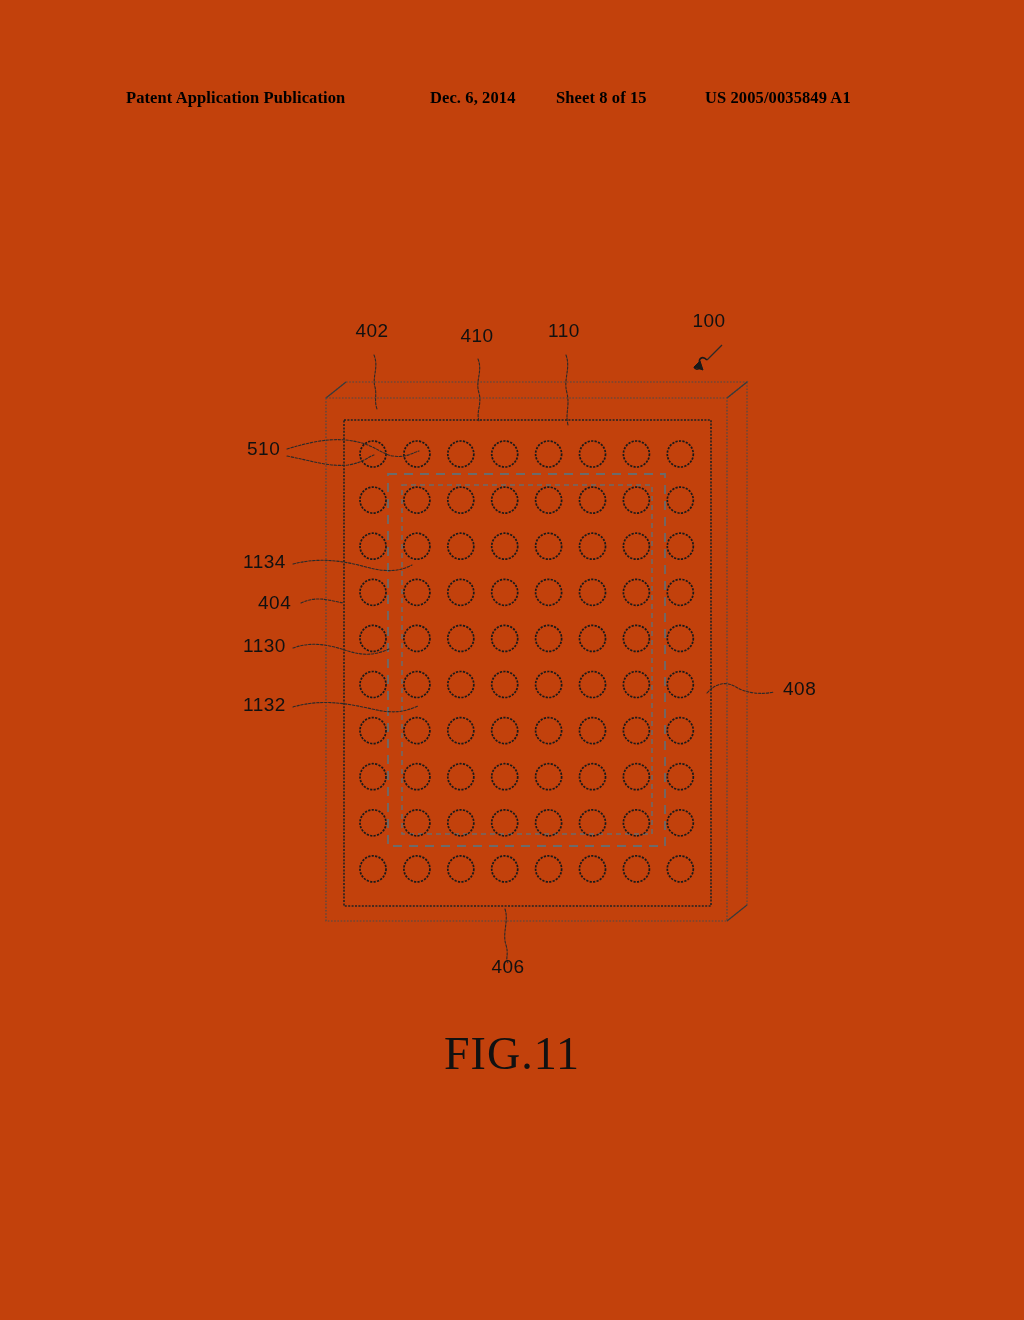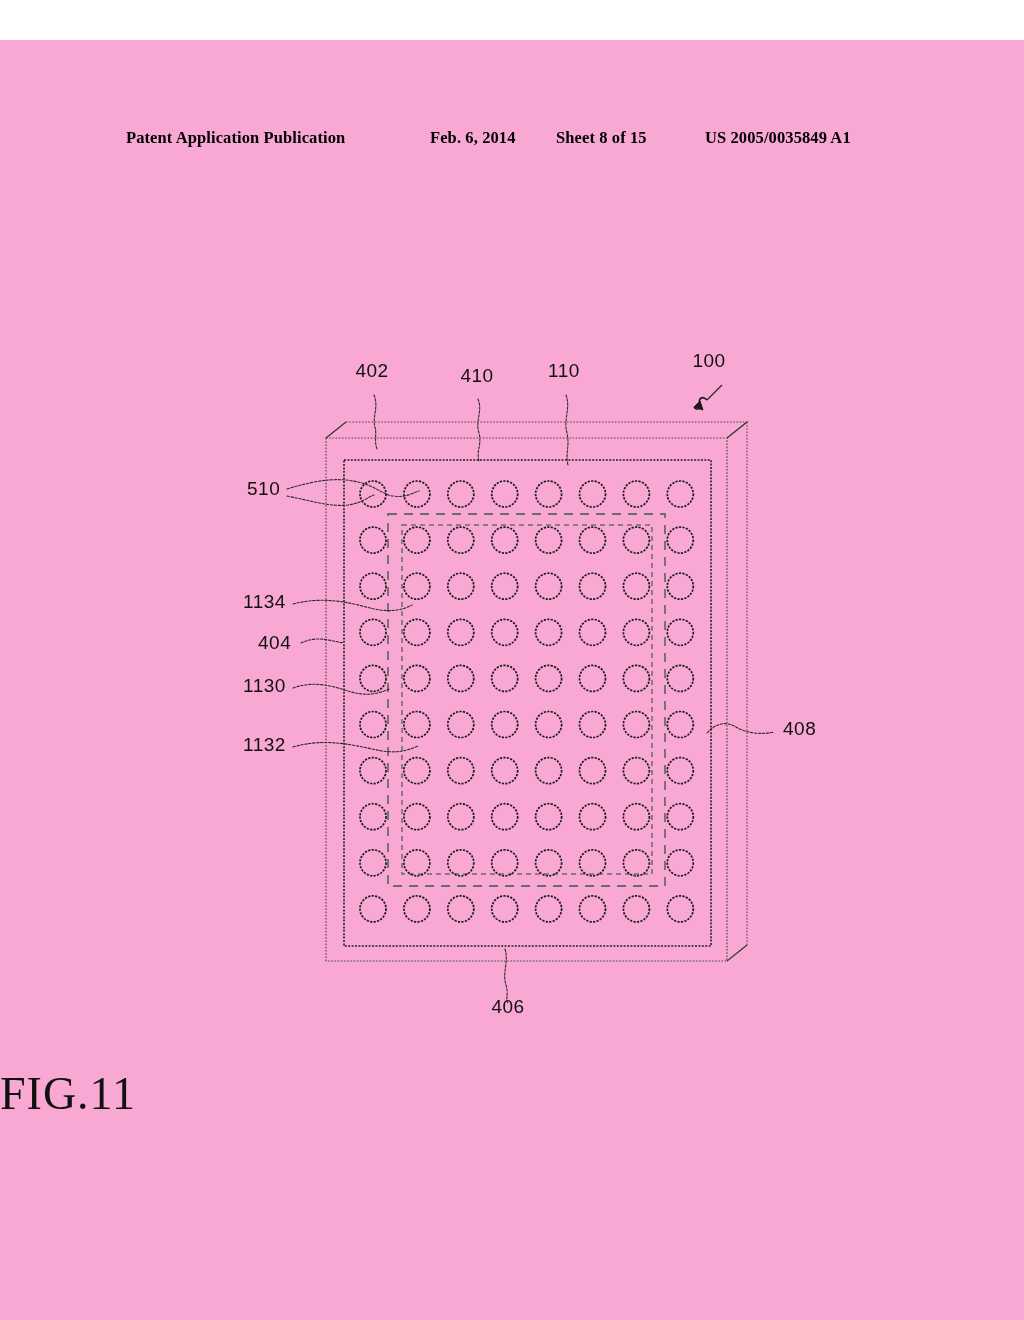--- a/index.html
+++ b/index.html
@@ -11,22 +11,21 @@
     width: 1024px;
     height: 1320px;
     position: relative;
     font-family: "Liberation Serif", "DejaVu Serif", serif;
     color: #000000;
     overflow: hidden;
   }
   .page {
     position: absolute;
     inset: 0;
-    background: #f9a8d4;
-    margin-top: 40px;
+    background: #c2410c;
   }
   
   .hdr {
     position: absolute;
     top: 88px;
     left: 0;
     width: 1024px;
     height: 26px;
     font-family: "Liberation Serif", "DejaVu Serif", serif;
     font-weight: bold;
@@ -54,35 +53,35 @@
     font-family: "Liberation Sans", "DejaVu Sans", sans-serif;
     font-size: 19px;
     fill: #111111;
     letter-spacing: 0.5px;
   }
   .figcap {
     position: absolute;
     left: 0;
     top: 1012px;
     width: 1024px;
-    text-align: left;
+    text-align: center;
     font-family: "Liberation Serif", "DejaVu Serif", serif;
     font-size: 46px;
     letter-spacing: 1px;
     color: #111111;
   }
 </style>
 </head>
 <body>
 
 <div class="page">
 
   <div class="hdr">
     <span class="hdr-pub">Patent Application Publication</span>
-    <span class="hdr-date">Feb. 6, 2014</span>
+    <span class="hdr-date">Dec. 6, 2014</span>
     <span class="hdr-sheet">Sheet 8 of 15</span>
     <span class="hdr-pat">US 2005/0035849 A1</span>
   </div>
 
   <div class="figwrap">
     <svg class="fig" width="1024" height="1320" viewBox="0 0 1024 1320">
 
       <g fill="none" stroke="#4a4a4a" stroke-width="1.1" stroke-dasharray="1.6 1.6">
 
         <polyline points="326,383 346,367 747,367 727,383"></polyline>

